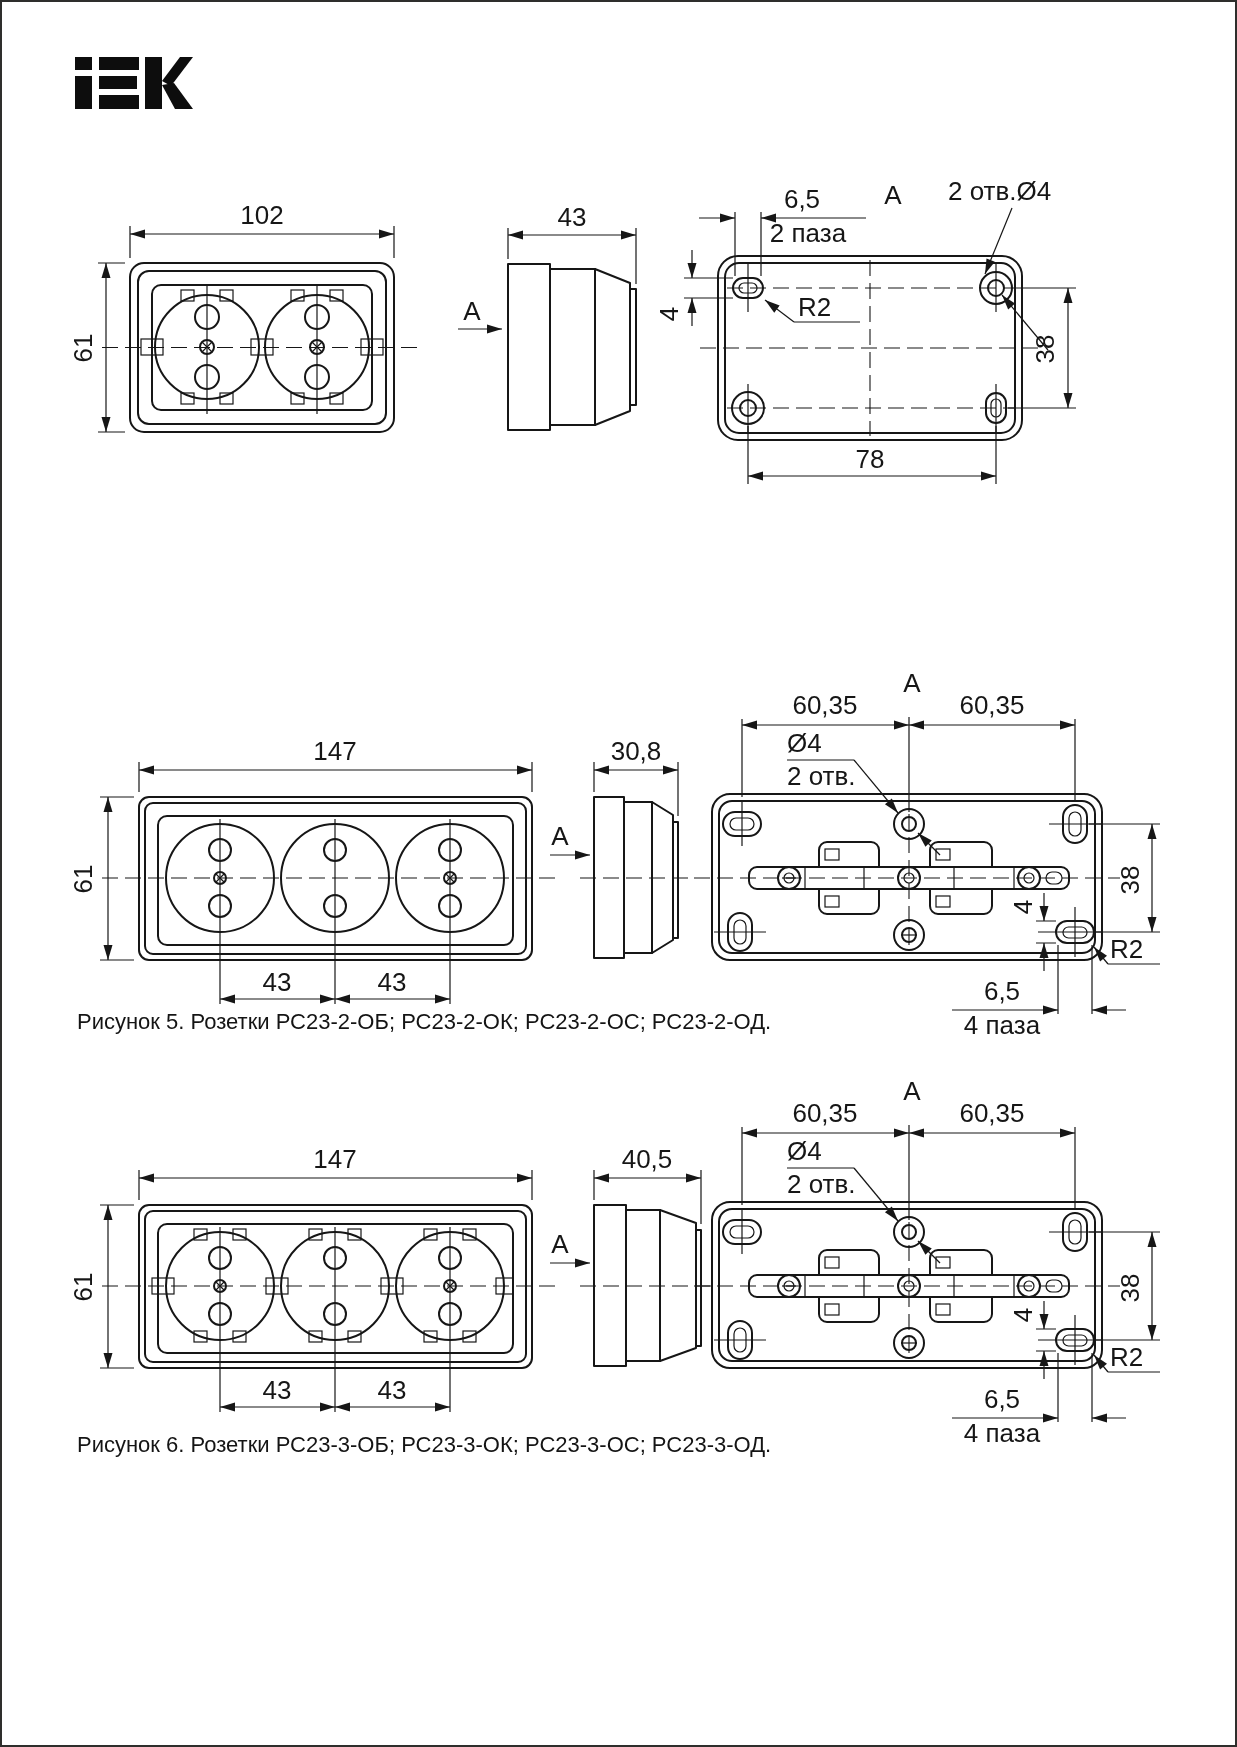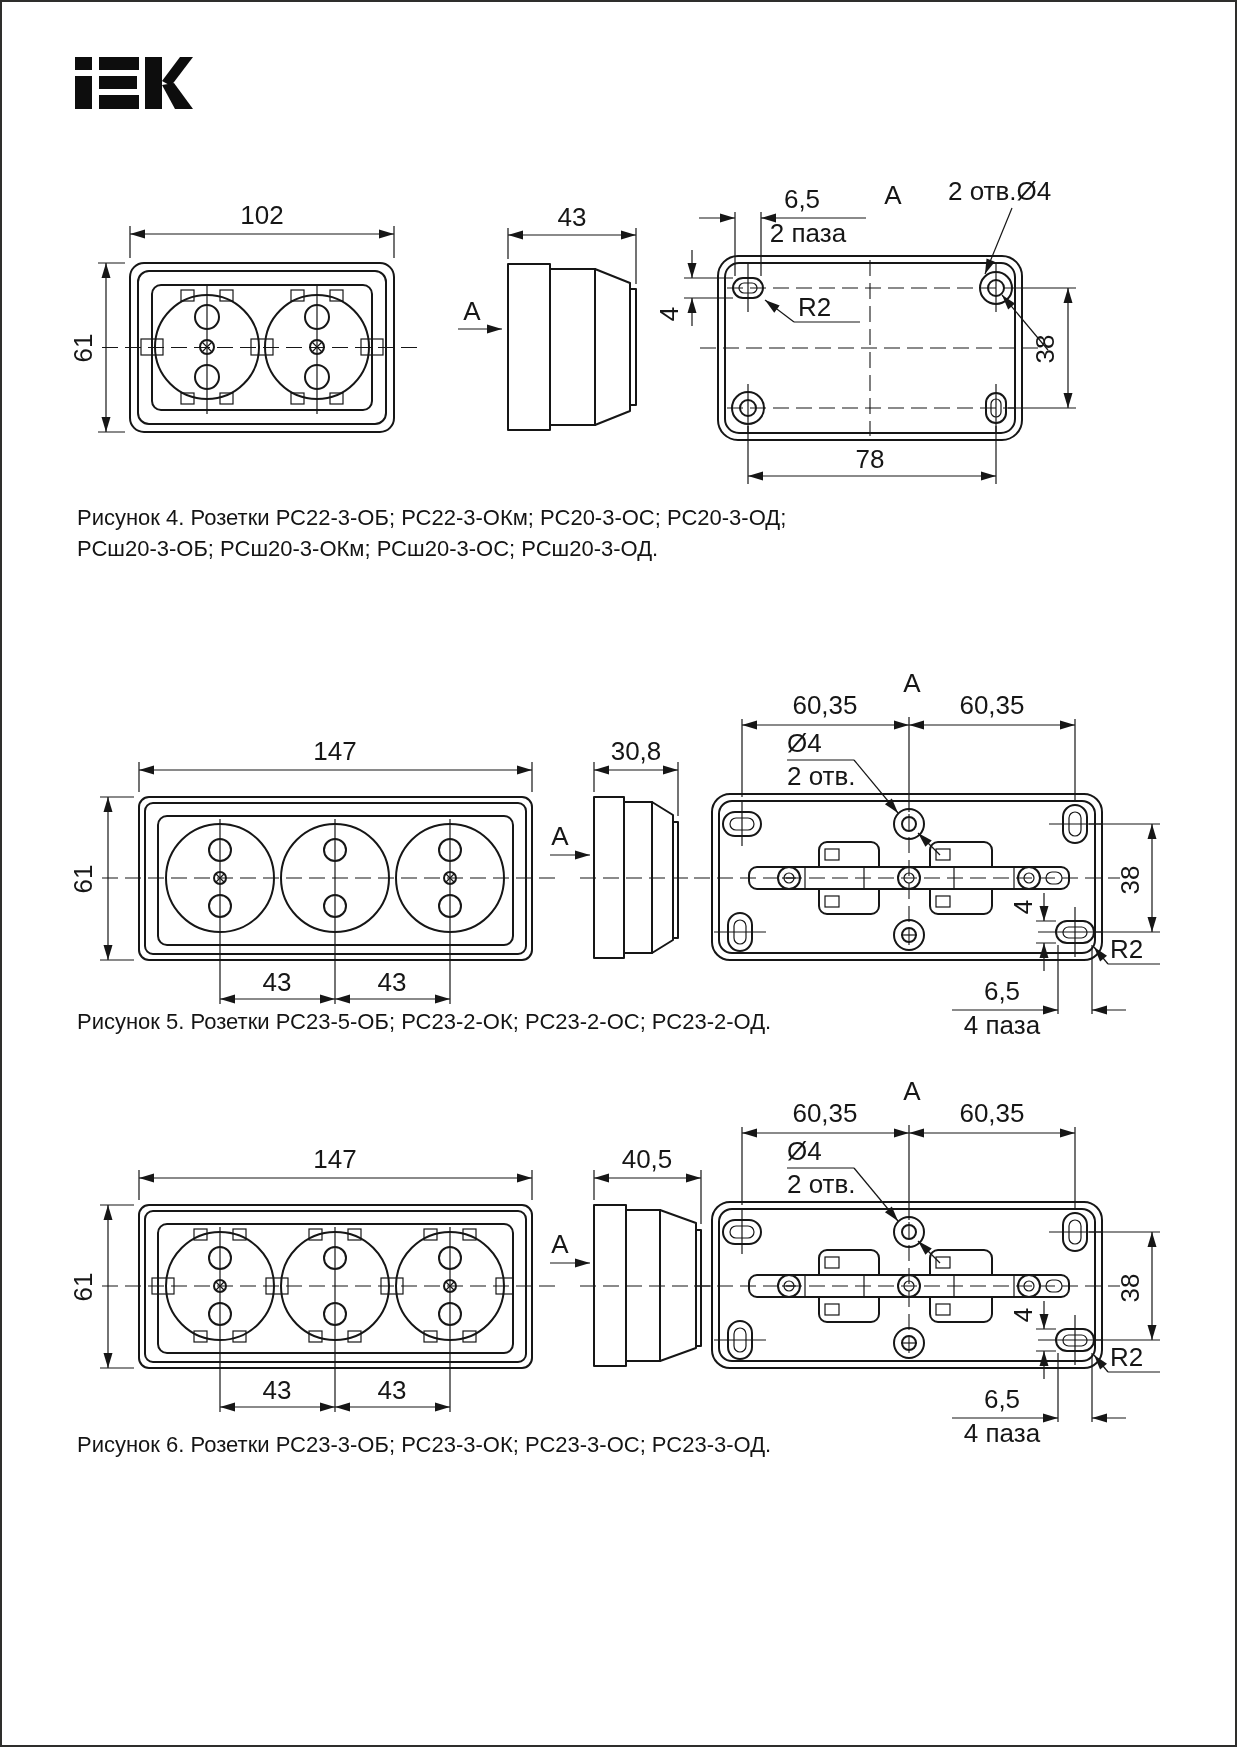--- a/index.html
+++ b/index.html
@@ -161,24 +161,20 @@
         <text class="mid" x="1052" y="347" transform="rotate(-90 1052 347)">38</text>
       </g>
       <g>
         <path class="t" d="M746,424 V482 M994,424 V482"></path>
         <line class="t" x1="746" y1="474" x2="994" y2="474" marker-start="url(#arr4)" marker-end="url(#arr4)"></line>
         <text class="mid" x="868" y="466">78</text>
       </g>
     </g>
   </svg>
 
-  <div class="caption" style="top:500px">
-    <div>Рисунок 4. Розетки РС22-3-ОБ; РС22-3-ОКм; РС20-3-ОС; РС20-3-ОД;</div>
-    <div>РСш20-3-ОБ; РСш20-3-ОКм; РСш20-3-ОС; РСш20-3-ОД.</div>
-  </div>
 
   <svg class="fig" style="top:590px" width="1237" height="470" viewBox="0 590 1237 470">
     <defs>
       <marker id="arr5" markerWidth="16" markerHeight="10" refX="15.5" refY="5" orient="auto-start-reverse" markerUnits="userSpaceOnUse">
         <path d="M0.5,0.5 L15.5,5 L0.5,9.5 Z" fill="#161616"></path>
       </marker>
     </defs>
 
     <g>
       <rect class="c" x="137" y="795" width="393" height="163" rx="10"></rect>
@@ -338,21 +334,21 @@
       </g>
       <g>
         <line class="t" x1="1106" y1="962" x2="1092" y2="945" marker-end="url(#arr5)"></line>
         <path class="t" d="M1106,962 H1158"></path>
         <text x="1108" y="956">R2</text>
       </g>
     </g>
   </svg>
 
   <div class="caption" style="top:1004px">
-    <div>Рисунок 5. Розетки РС23-5-ОБ; РС23-2-ОК; РС23-2-ОС; РС23-2-ОД.</div>
+    <div>Рисунок 5. Розетки РС23-2-ОБ; РС23-2-ОК; РС23-2-ОС; РС23-2-ОД.</div>
   </div>
 
   <svg class="fig" style="top:1070px" width="1237" height="390" viewBox="0 1070 1237 390">
     <defs>
       <marker id="arr6" markerWidth="16" markerHeight="10" refX="15.5" refY="5" orient="auto-start-reverse" markerUnits="userSpaceOnUse">
         <path d="M0.5,0.5 L15.5,5 L0.5,9.5 Z" fill="#161616"></path>
       </marker>
     </defs>
 
     <g>

